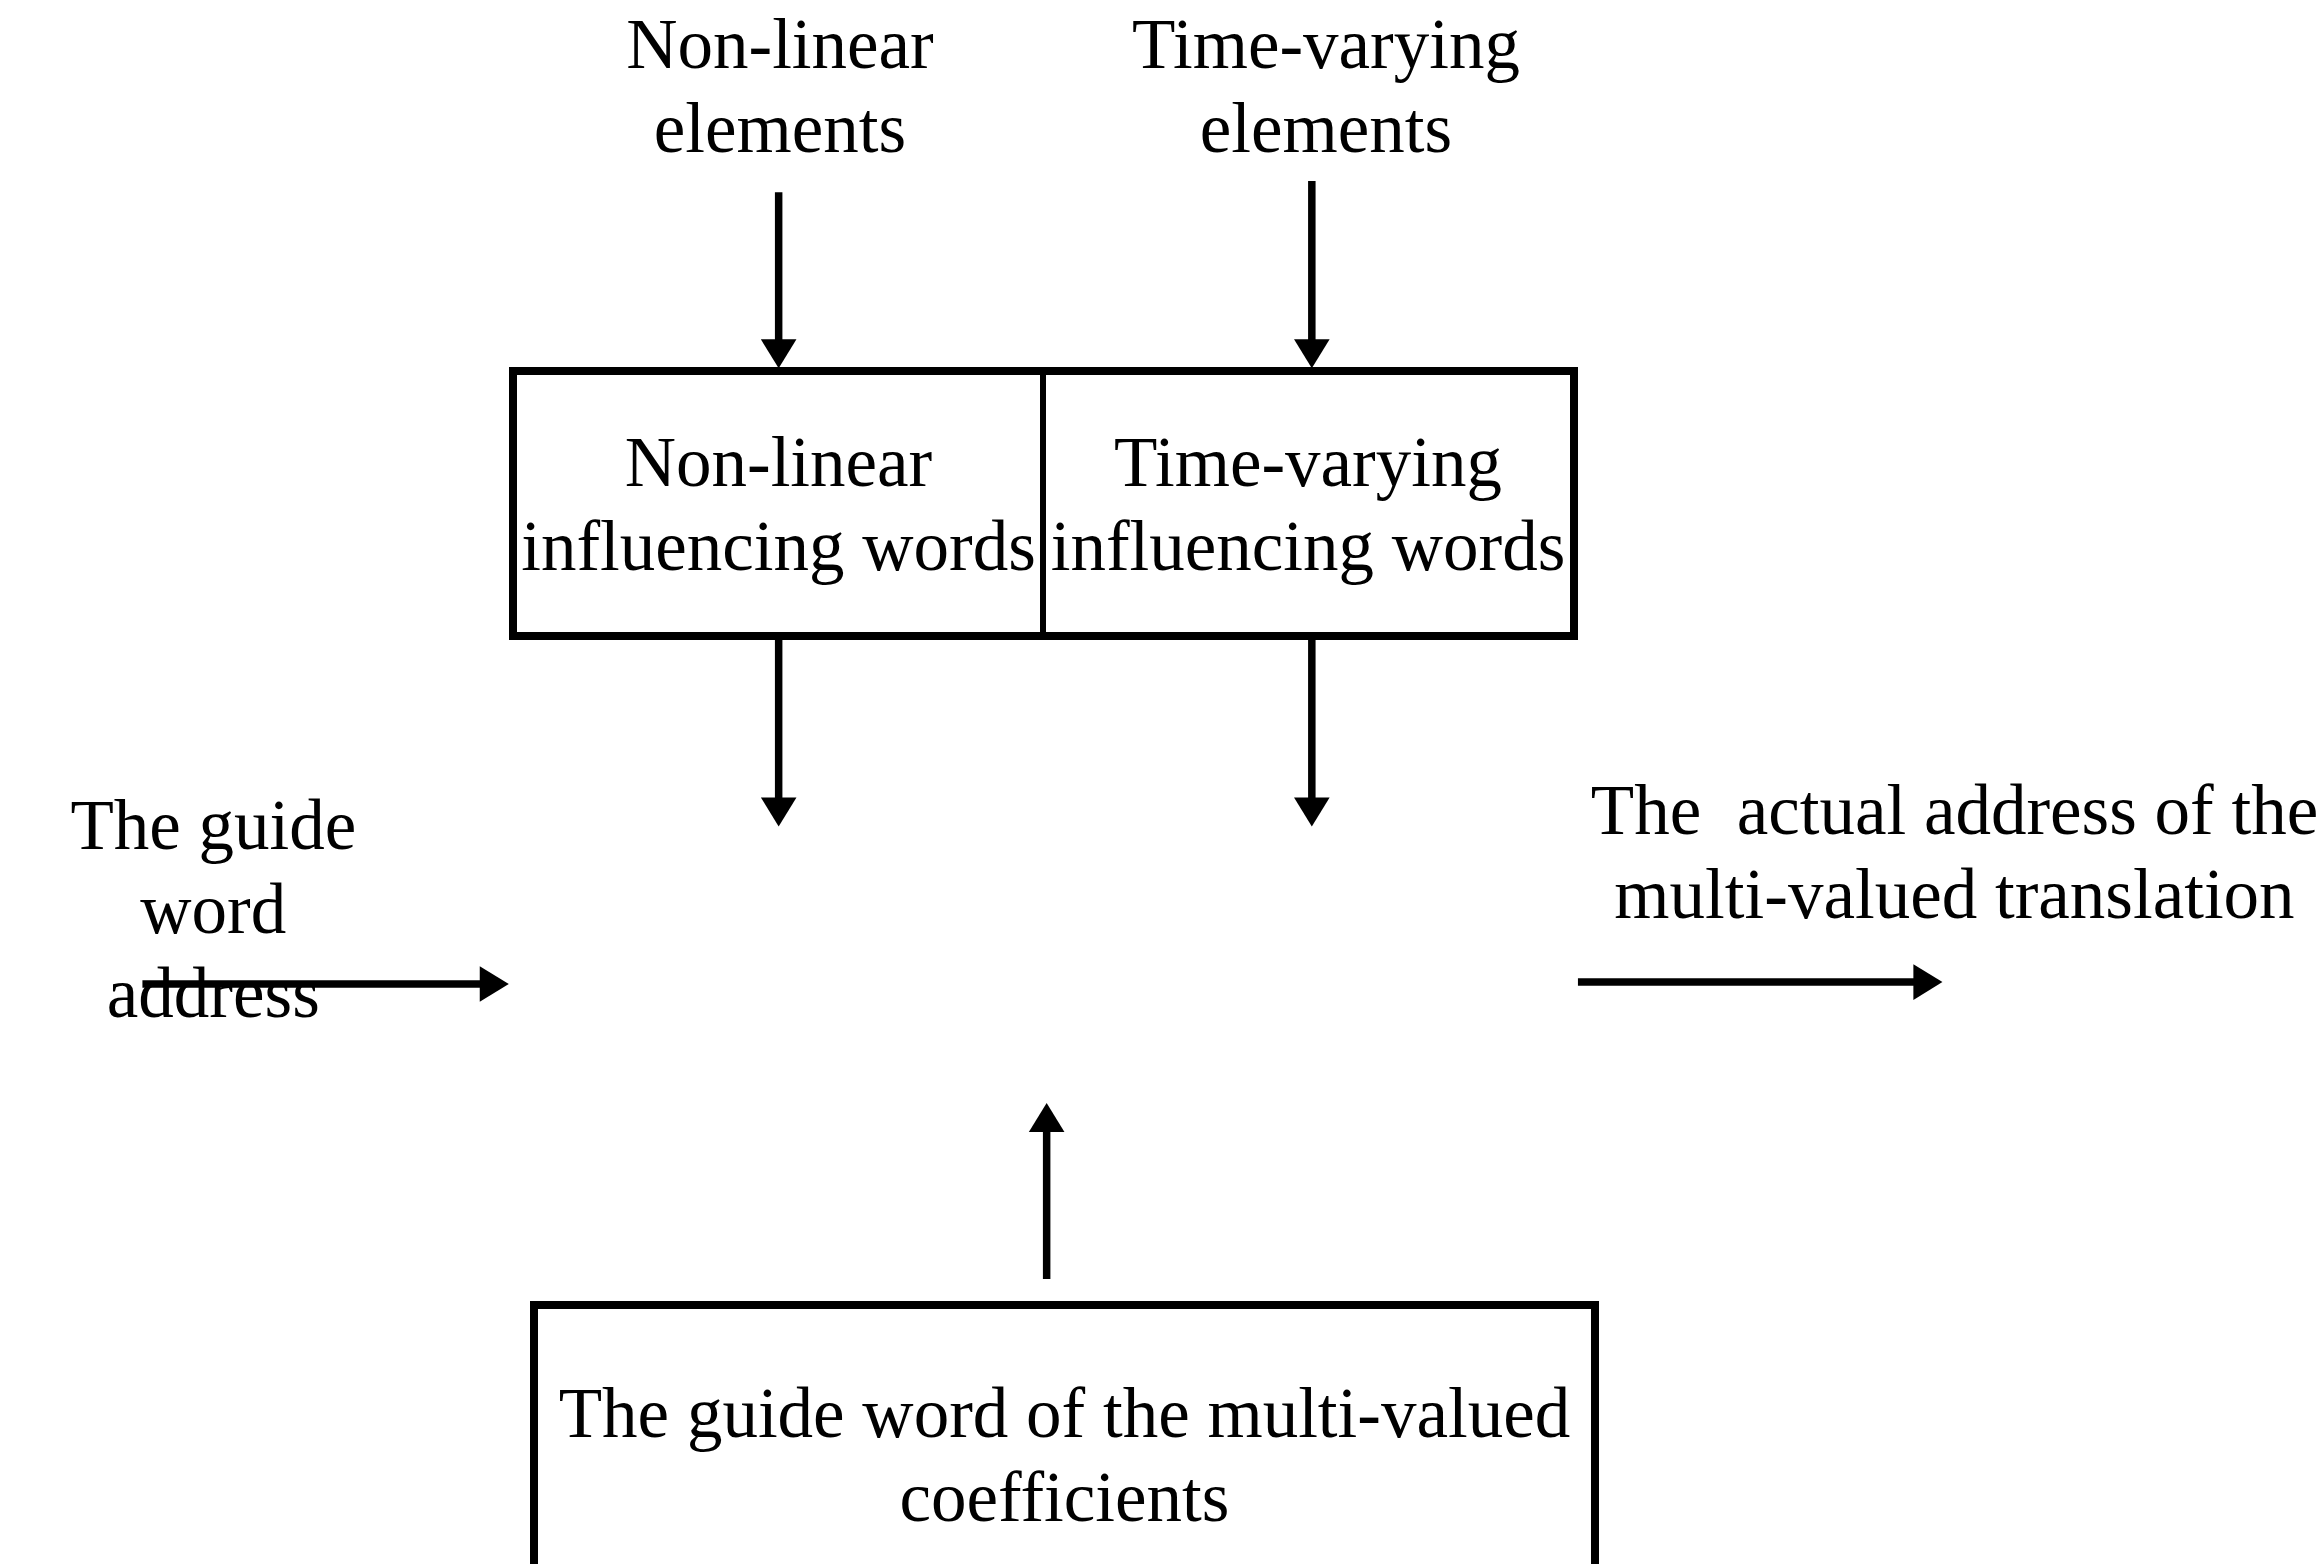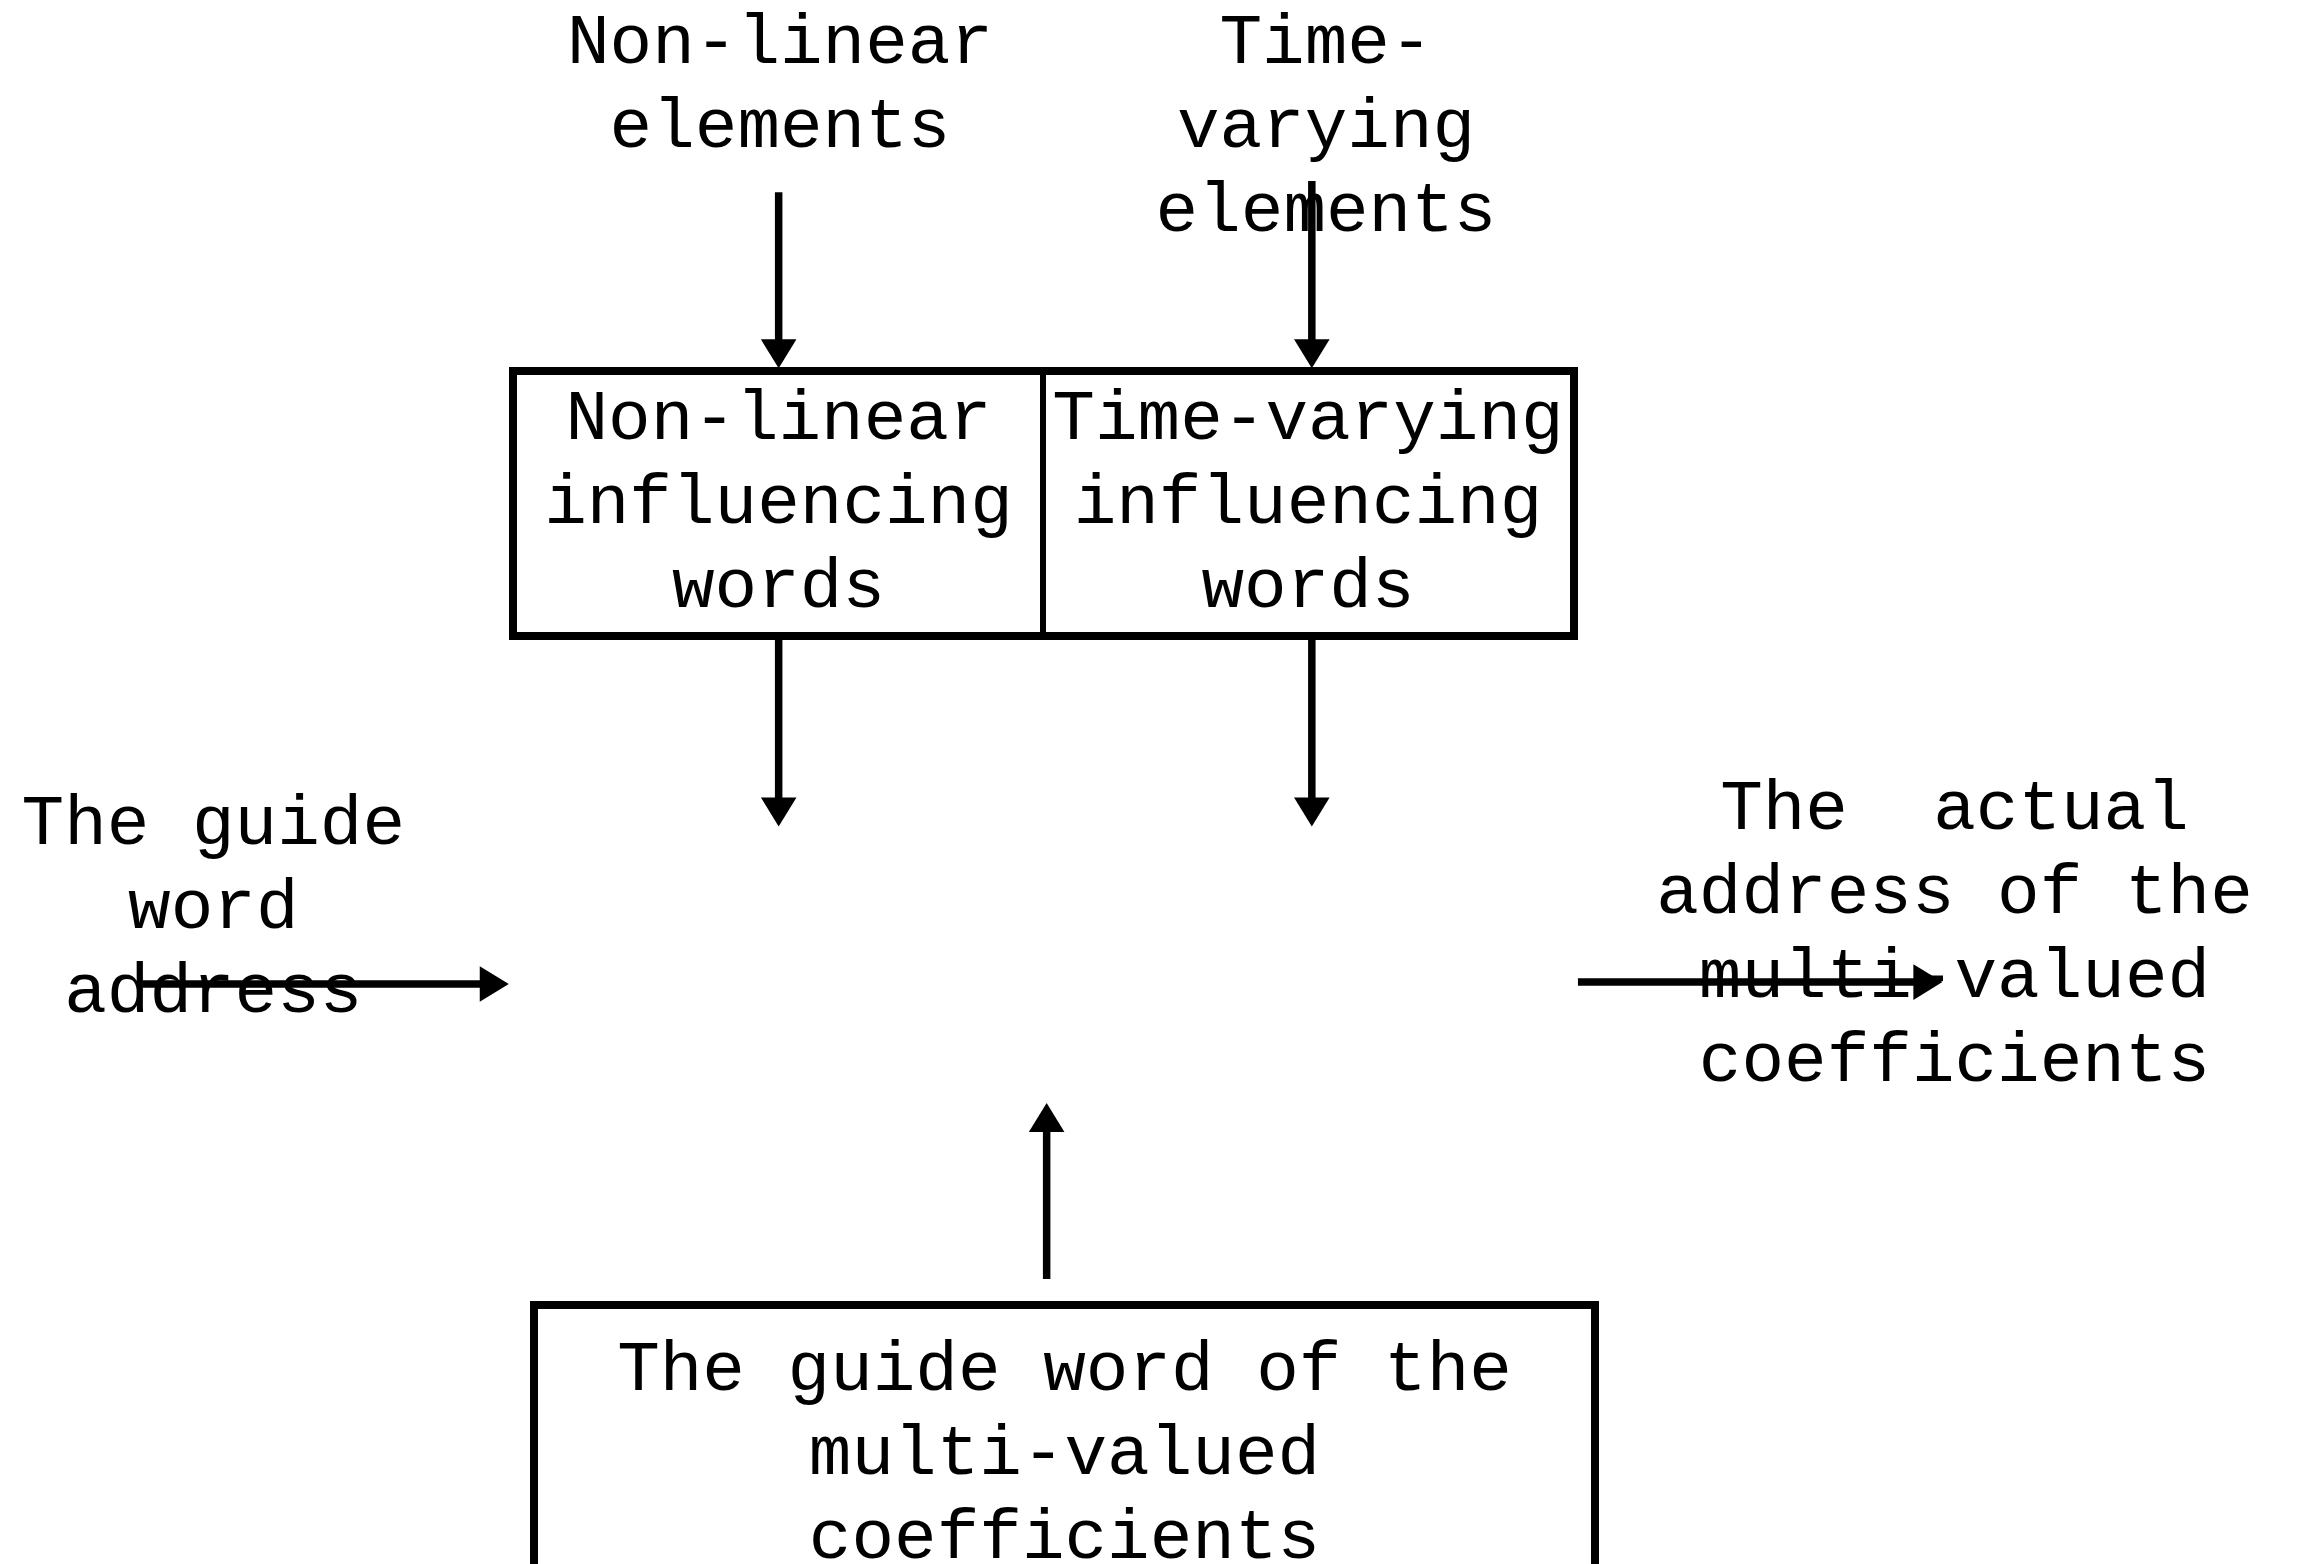--- a/index.html
+++ b/index.html
@@ -2,21 +2,21 @@
 <html style="--ink: #000000; --paper: #ffffff;font-size:15px"><head>
 <meta charset="utf-8">
 <style>
   :root { --ink:#000000; --paper:#ffffff; }
   * { margin:0; padding:0; box-sizing:border-box; }
   html,body { background:var(--paper); }
   #canvas {
     position:relative;
     width:2321px; height:1565px;
     background:var(--paper);
-    font-family:Liberation Mono, monospace;
+    font-family:Liberation Serif, serif;
     color:var(--ink);
     overflow:hidden;
   }
   #arrows { position:absolute; left:0; top:0; width:2321px; height:1565px; }
   #arrows line { stroke:var(--ink); stroke-width:8; }
   #arrows polygon { fill:var(--ink); }
   .box {
     position:absolute;
     border:8.4px solid var(--ink);
     background:var(--paper);
@@ -103,16 +103,16 @@
 
   <div class="box" style="left:530px; top:1279px; width:1069px; height:308px;margin-top:22px;">
     <div class="txt">The guide word of the multi-valued
 coefficients</div>
   </div>
 
   <div class="floating-label" style="left:-4.7px; top:783px; width:436px;">The guide word
 address</div>
 
   <div class="floating-label" style="left:1588px; top:768px; width:733px;">The  actual address of the
-multi-valued coefficients</div>
+multi-valued translation</div>
 
 </div>
 
 
 </body></html>

